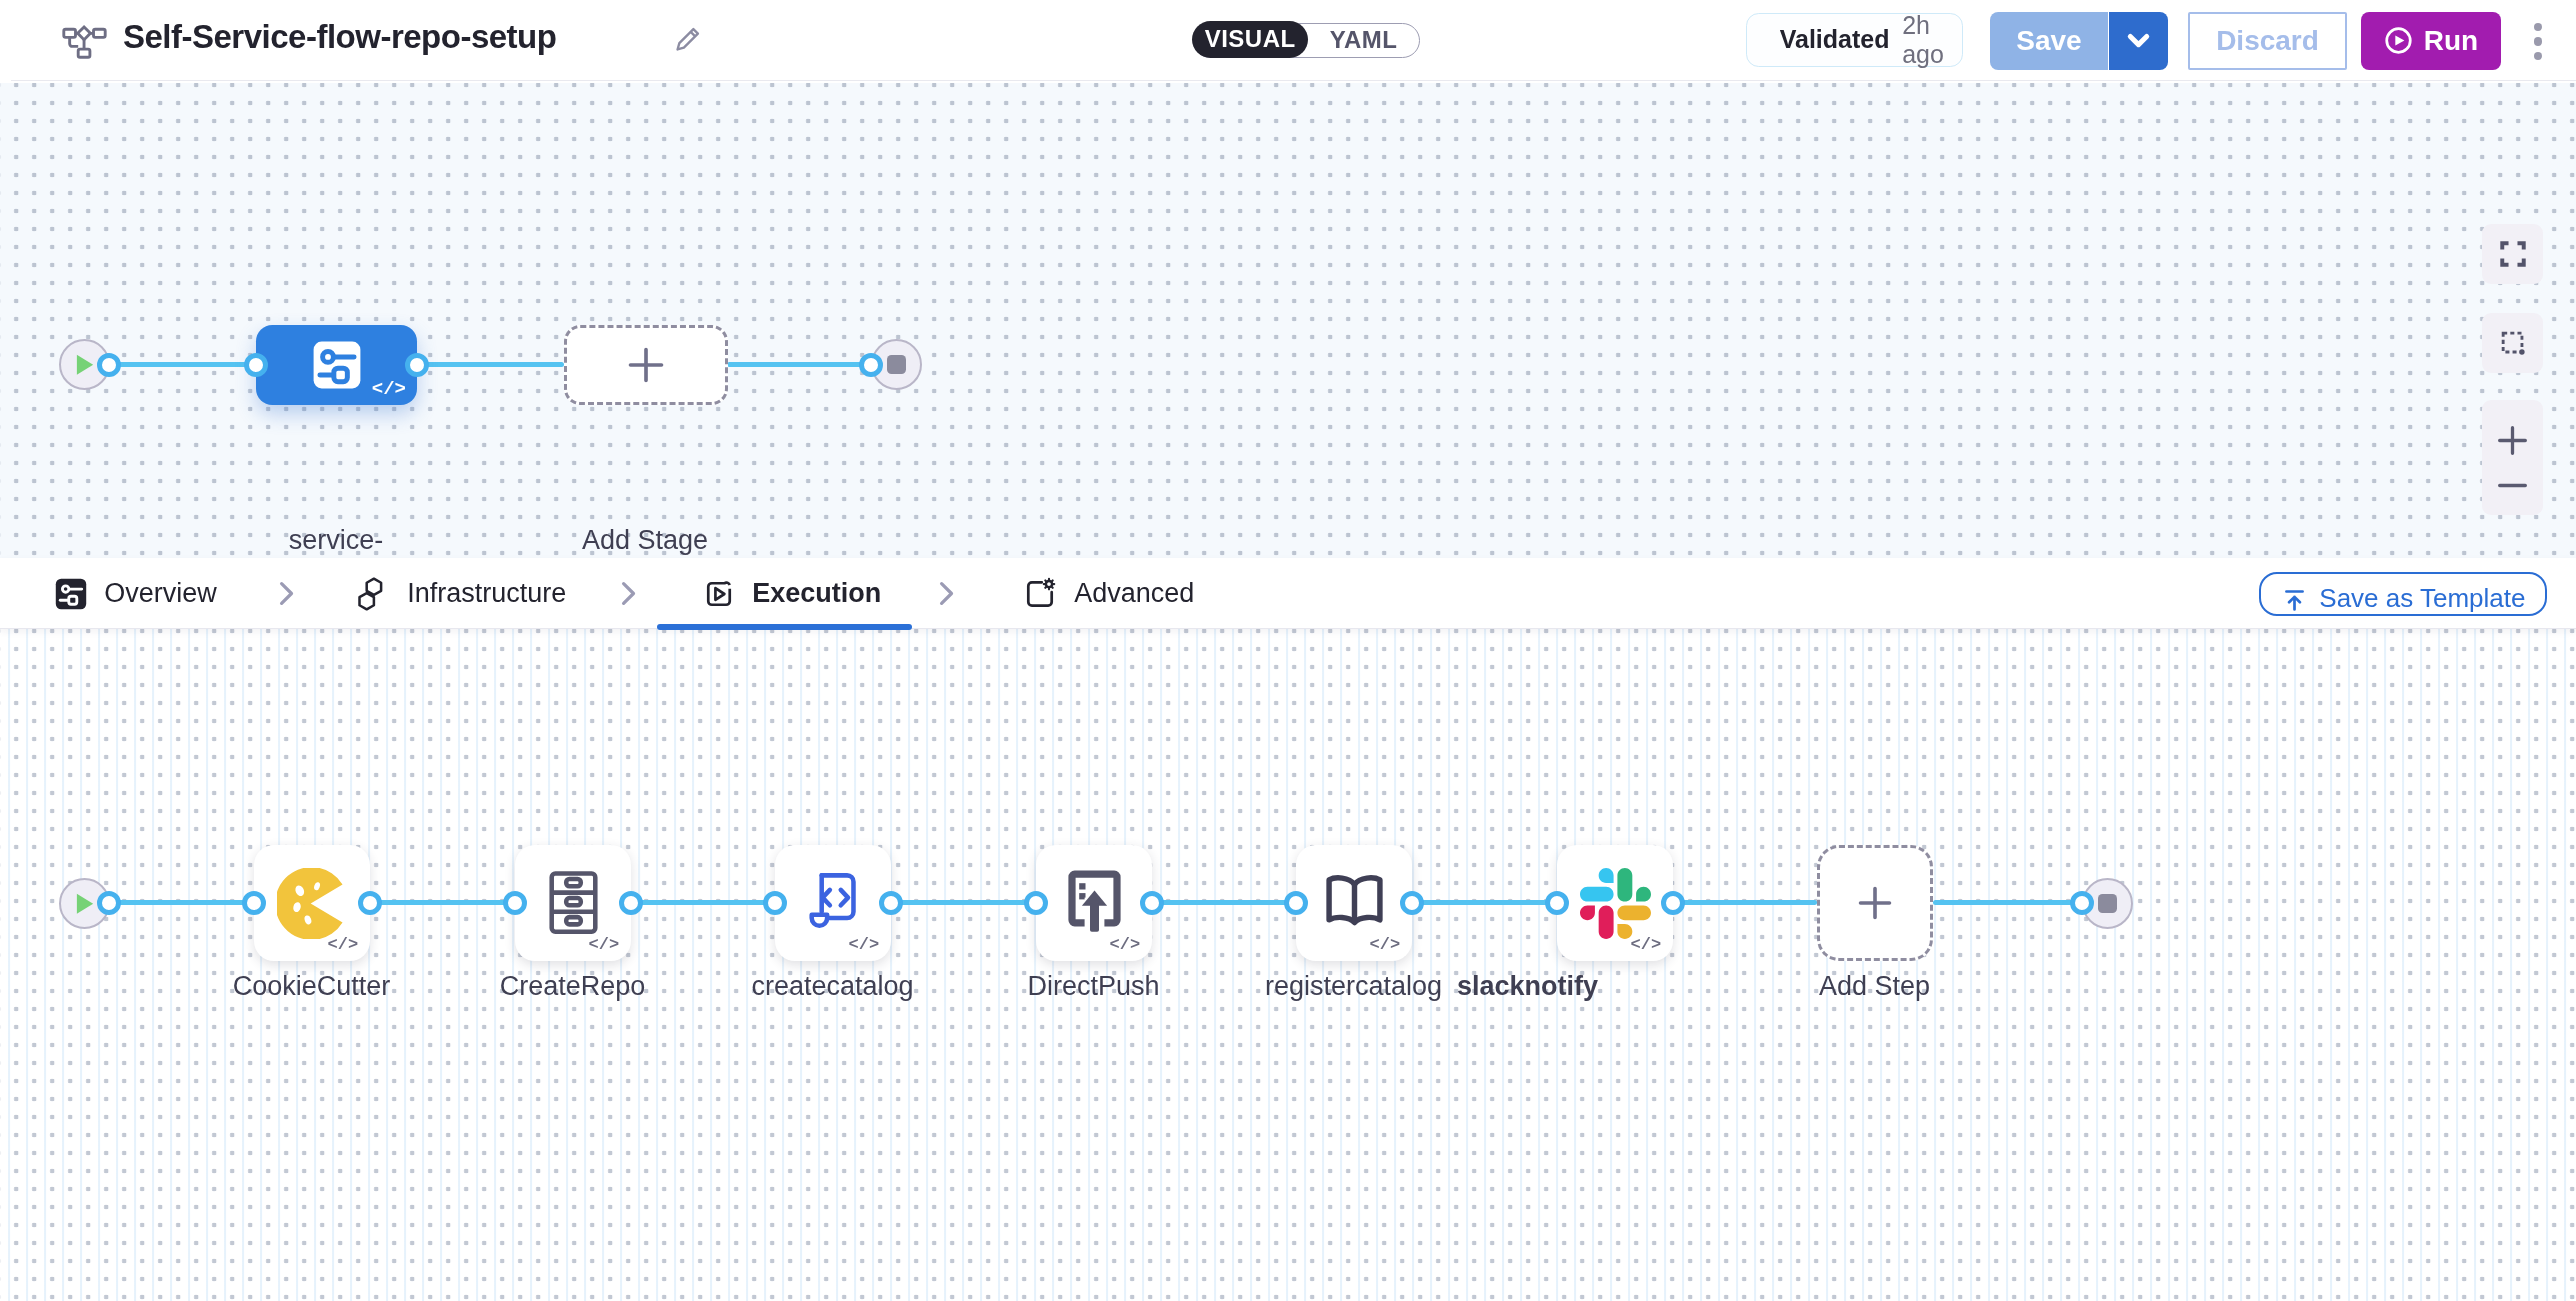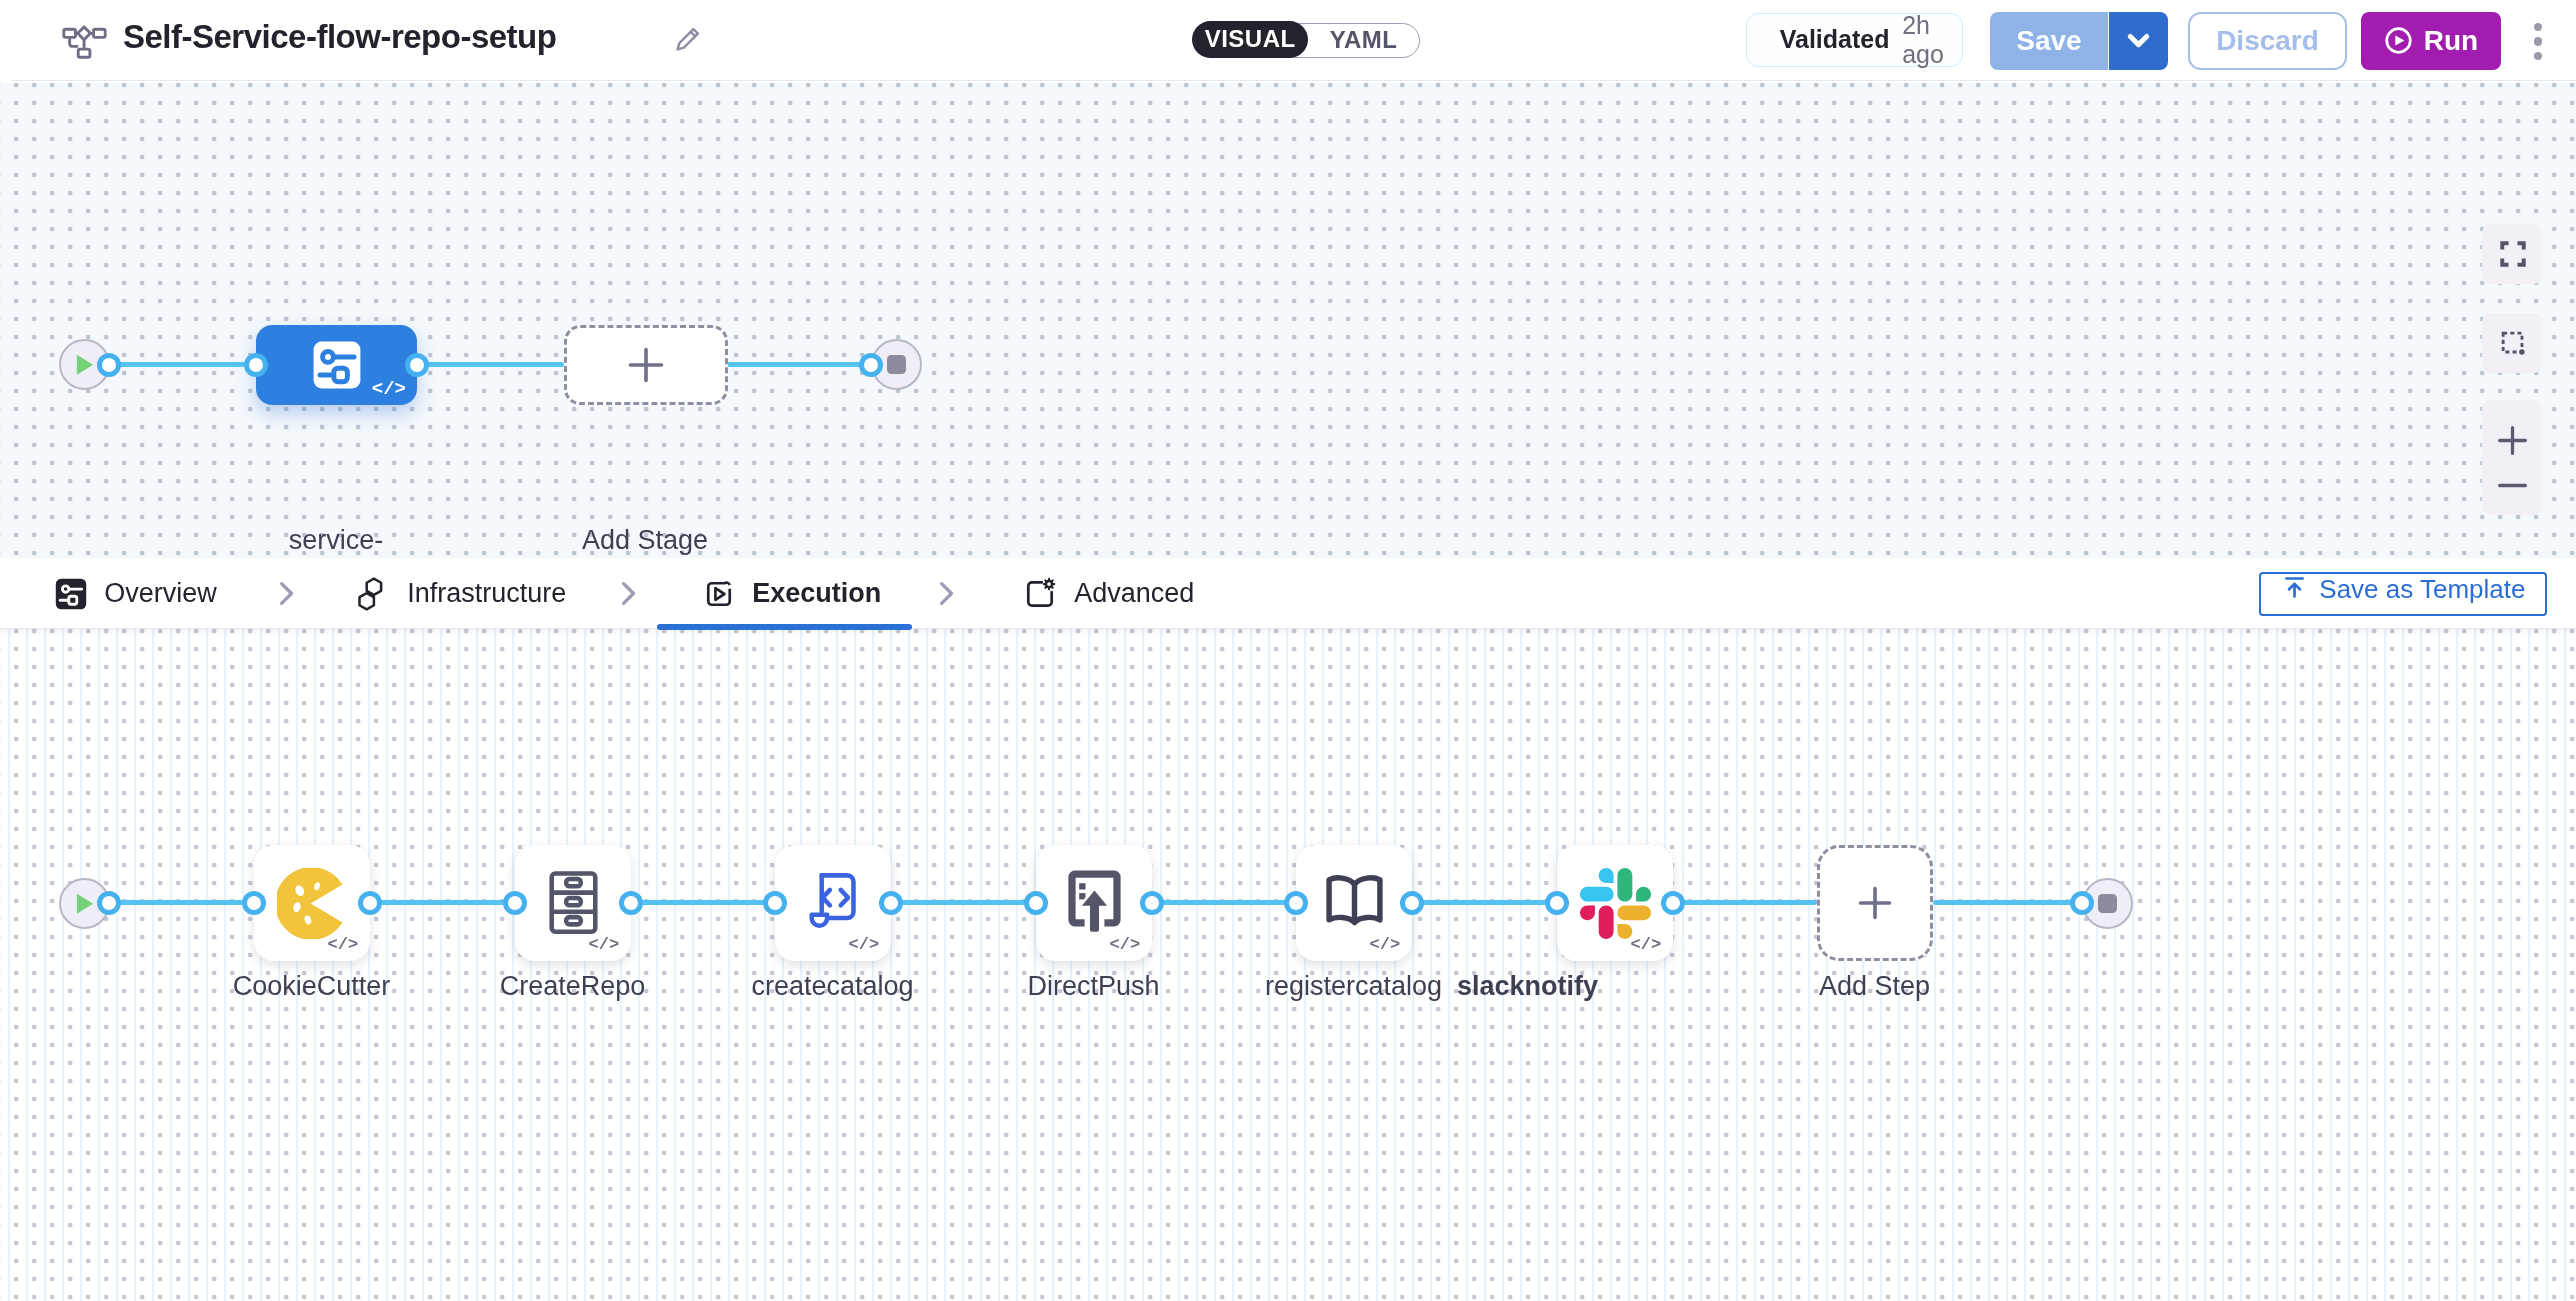--- a/index.html
+++ b/index.html
@@ -17,21 +17,21 @@
   .seg-visual { width:116px; margin:-1.8px 0 0 -1.8px; height:37px; background:#23232e; color:#fff; border-radius:19px; }
   .seg-yaml { flex:1; color:#55556a; }
 
   .validated-pill { position:absolute; left:1735px; top:12.7px; width:217px; height:54px; border:1.8px solid #cfeaf9; background:#fdfeff; border-radius:12.7px; display:flex; align-items:center; gap:12.7px; padding:0 20px; }
   .validated-label { font-size:25px; font-weight:700; color:#23232e; }
   .validated-time { font-size:25px; color:#6f6f7e; }
 
   .save-split { position:absolute; left:1979px; top:11.8px; height:58px; display:flex; }
   .save-main { width:118px; background:#8fb3e6; border-radius:8.1px 0 0 8.1px; color:#fff; font-size:28px; font-weight:700; display:flex; align-items:center; justify-content:center; cursor:pointer; }
   .save-caret { width:60px; background:#2e6ccd; border-radius:0 8.1px 8.1px 0; border-left:1.8px solid #fff; display:flex; align-items:center; justify-content:center; cursor:pointer; }
-  .discard-btn { position:absolute; left:2177px; top:11.8px; width:159px; height:58px; background:#fff; border:2.3px solid #a5bdea; border-radius:13px; color:#a5bdea; font-size:28px; font-weight:700; display:flex; align-items:center; justify-content:center; cursor:pointer; }
+  .discard-btn { position:absolute; left:2177px; top:11.8px; width:159px; height:58px; background:#fff; border:2.3px solid #a5bdea; border-radius:2px; color:#a5bdea; font-size:28px; font-weight:700; display:flex; align-items:center; justify-content:center; cursor:pointer; }
   .run-btn { position:absolute; left:2350px; top:11.8px; width:140px; height:58px; background:#a21caf; border-radius:8.1px; color:#fff; font-size:28px; font-weight:700; display:flex; align-items:center; justify-content:center; gap:11px; cursor:pointer; }
   .kebab { position:absolute; left:2509px; top:18px; width:36px; height:47px; display:flex; flex-direction:column; align-items:center; justify-content:center; gap:6.3px; cursor:pointer; }
   .kebab i { width:8.1px; height:8.1px; border-radius:50%; background:#9a9aac; }
 
   
   .canvas-top { position:absolute; left:0; top:83px; width:2576px; height:475px; background-color:#f5f9fd;
     background-image:radial-gradient(#bcc4d1 2.2px, transparent 2.6px); background-size:18px 18px; background-position:7.2px 11px; }
   .canvas-bottom { position:absolute; left:0; top:629px; width:2576px; height:673px; background-color:#fff;
     background-image:radial-gradient(#c2c8d3 2.2px, transparent 2.6px), linear-gradient(to right, rgba(199,226,248,0.45) 1.8px, transparent 1.8px);
     background-size:18px 18px, 18px 100%; background-position:7.2px 11px, 8.1px 0; }
@@ -49,21 +49,21 @@
 
   .canvas-ctrl { position:absolute; background:#f2f0f6; border-radius:9px; display:flex; flex-direction:column; align-items:center; justify-content:center; cursor:pointer; z-index:4; }
 
   
   .tabbar { position:absolute; left:0; top:558px; width:2576px; height:71px; background:#fff; border-bottom:1.8px solid #e7e7ee; box-shadow:0 2.7px 7.2px rgba(40,41,61,0.06); z-index:9; }
   .tab { position:absolute; top:0; height:71px; display:flex; align-items:center; gap:16.3px; cursor:pointer; }
   .tab-label { font-size:27px; font-weight:500; color:#23232e; }
   .tab-label.active { font-weight:600; }
   .tab-chevron { position:absolute; top:22px; }
   .tab-underline { position:absolute; left:657px; bottom:-1.8px; width:255px; height:6.3px; background:#2b70d7; border-radius:3.6px; }
-  .save-template-btn { position:absolute; left:2259px; top:13.6px; width:288px; height:44px; background:#fff; border:2.3px solid #2a6dd4; border-radius:4px; color:#2a6dd4; font-size:26px; font-weight:500; display:flex; align-items:flex-start; justify-content:center; gap:11.8px; cursor:pointer; }
+  .save-template-btn { position:absolute; left:2259px; top:13.6px; width:288px; height:44px; background:#fff; border:2.3px solid #2a6dd4; border-radius:18px; color:#2a6dd4; font-size:26px; font-weight:500; display:flex; align-items:flex-end; justify-content:center; gap:11.8px; cursor:pointer; }
 
   
   .step-card { position:absolute; top:216px; width:116px; height:116px; background:#fff; border-radius:20px; box-shadow:0 3.6px 11px rgba(40,41,61,0.14); display:flex; align-items:center; justify-content:center; z-index:2; cursor:pointer; }
   .code-badge-gray { position:absolute; right:11.8px; bottom:7.2px; color:#6d6d80; font-size:17px; font-weight:700; font-family:"Liberation Mono", monospace; }
   .add-step { top:216px; width:116px; height:116px; border-radius:22px; }
   .plus-glyph { stroke:#70708a; stroke-width:4; stroke-linecap:round; }
 </style>
 </head>
 <body>
 

